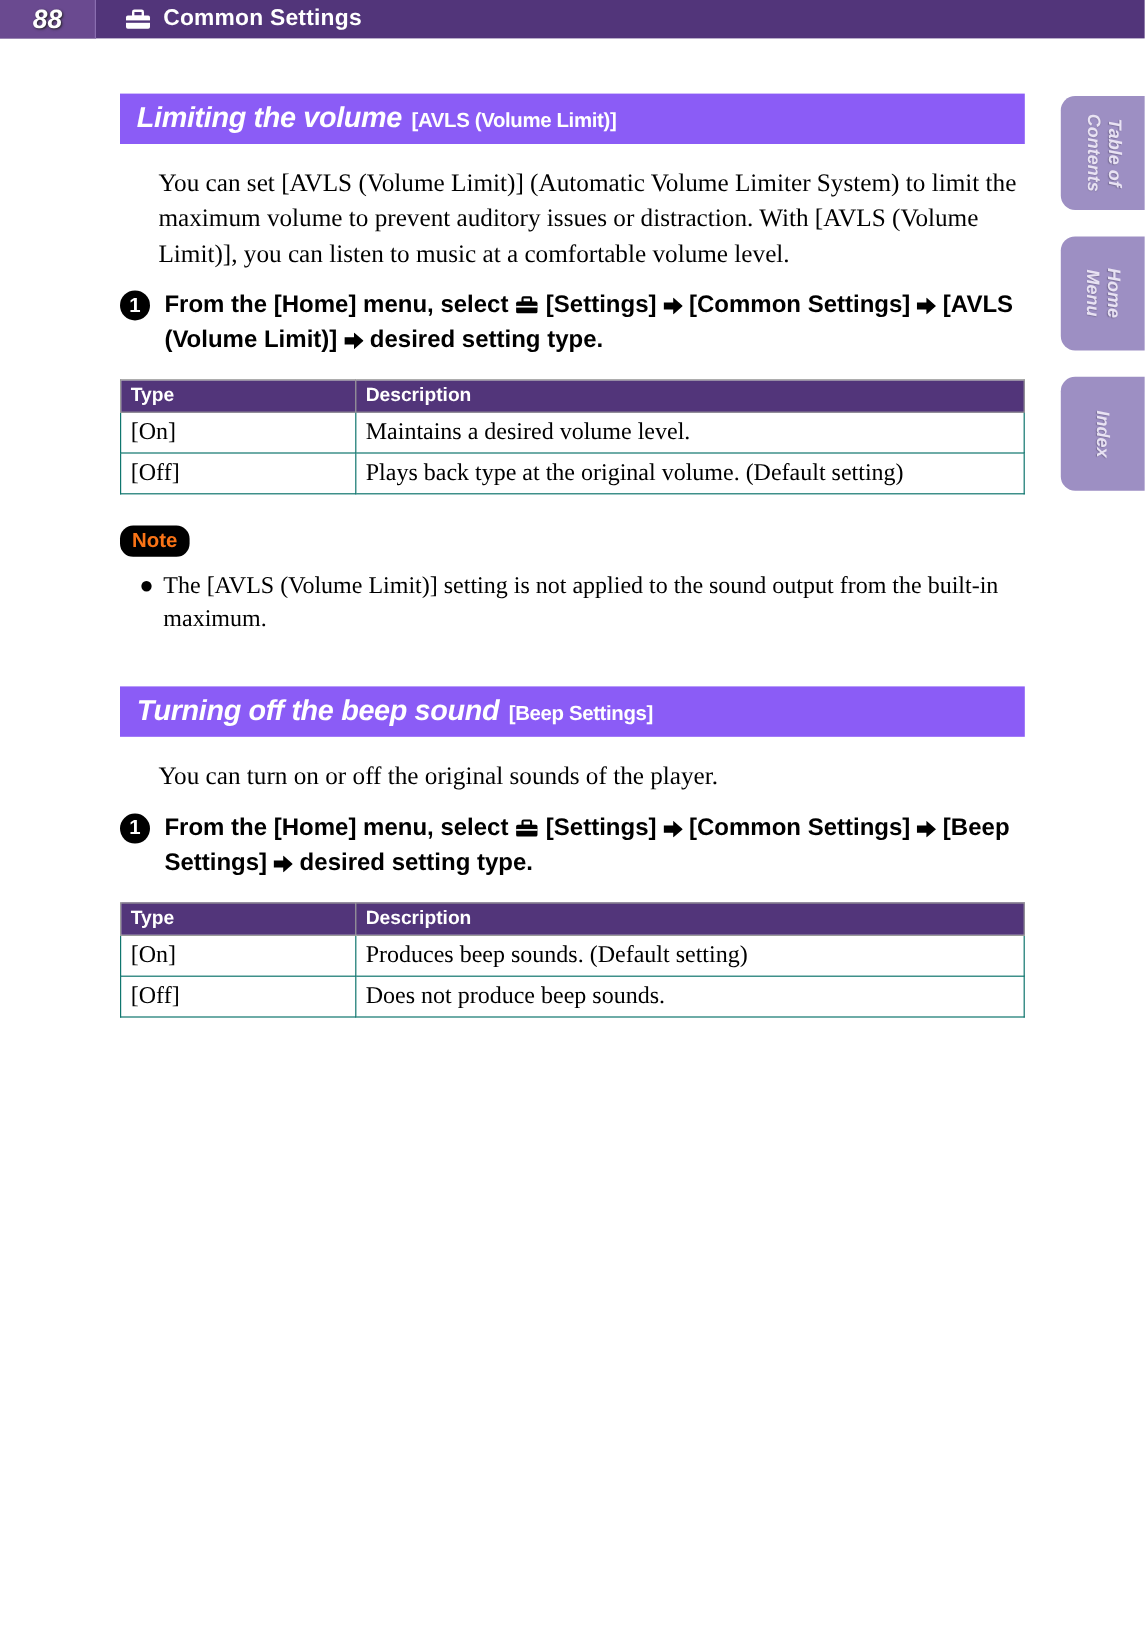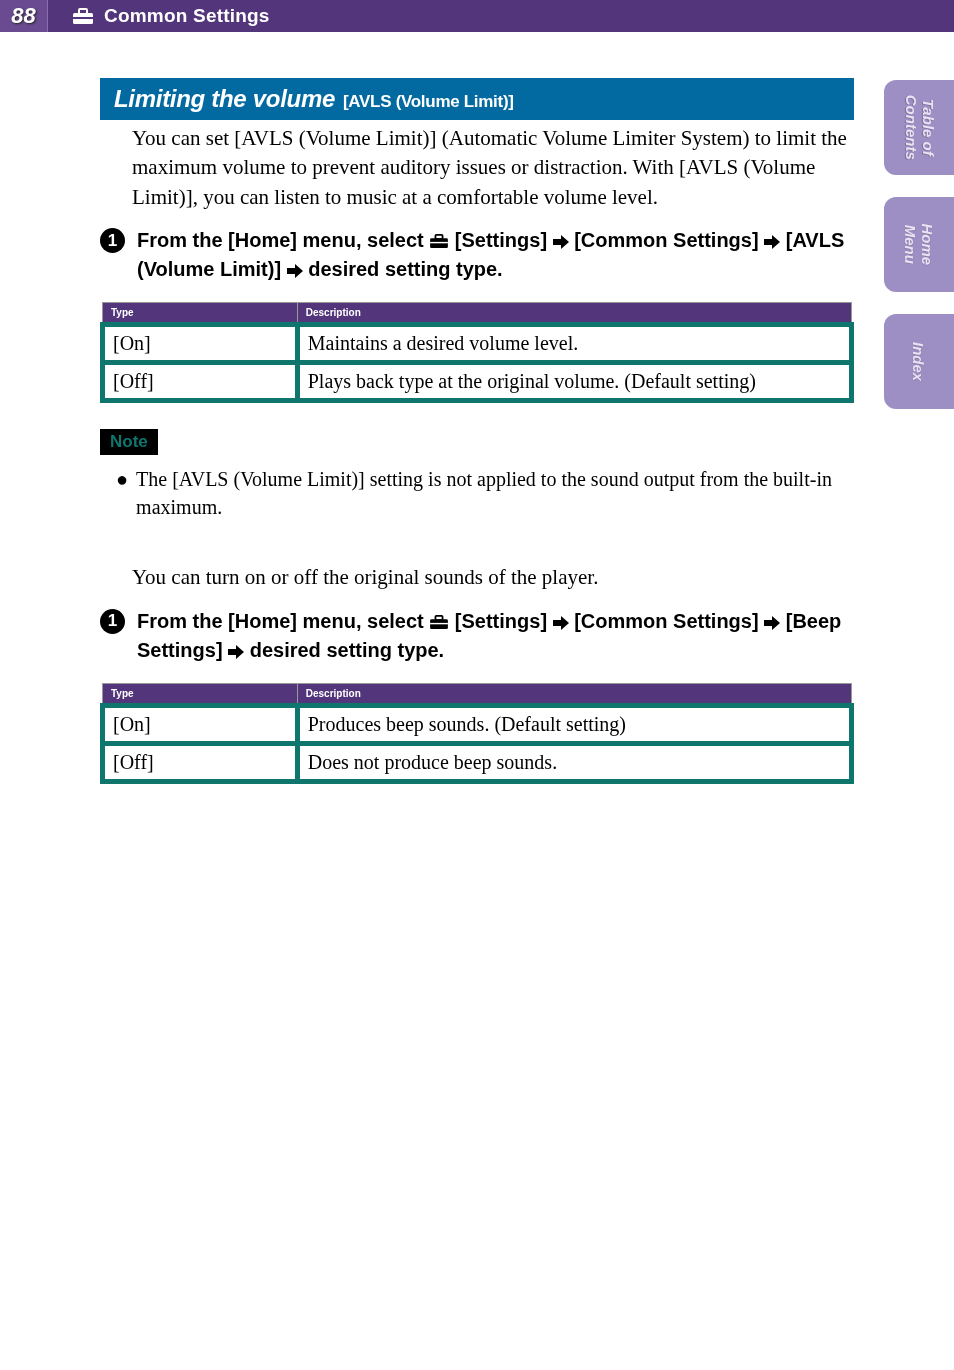--- a/index.html
+++ b/index.html
@@ -12,21 +12,21 @@
     color: #000;
   }
   .header {
     height: 32px;
     background: #52357a;
     display: flex;
     align-items: center;
     color: #fff;
   }
   .page-num-box {
-    width: 48px;
+    width: 80px;
     height: 32px;
     background: #6a4a90;
     display: flex;
     align-items: center;
     justify-content: center;
     font-family: Arial, sans-serif;
     font-weight: bold;
     font-style: italic;
     font-size: 22px;
     text-shadow: 1px 1px 2px #222;
@@ -40,24 +40,24 @@
   .header-title {
     font-family: Arial, sans-serif;
     font-weight: bold;
     font-size: 19px;
     letter-spacing: 0.2px;
   }
   .content {
     padding: 46px 100px 0 100px;
   }
   .section-head {
-    background: #0369a1;
+    background: #8b5cf6;
     color: #fff;
     padding: 7px 14px 7px 14px;
-    margin-bottom: 4px;
+    margin-bottom: 18px;
     display: flex;
     align-items: baseline;
     gap: 8px;
   }
   .section-head .main {
     font-family: Arial, sans-serif;
     font-weight: bold;
     font-style: italic;
     font-size: 24px;
     letter-spacing: -0.3px;
@@ -109,41 +109,42 @@
   table.opt {
     width: 100%;
     border-collapse: collapse;
     margin-bottom: 26px;
   }
   table.opt th {
     background: #52357a;
     color: #fff;
     font-family: Arial, sans-serif;
     font-weight: bold;
-    font-size: 10px;
+    font-size: 16px;
     text-align: left;
     padding: 4px 8px;
     border: 1px solid #999;
   }
   table.opt td {
-    border: 5px solid #0f766e;
+    border: 1px solid #0f766e;
     padding: 5px 8px;
     font-size: 20px;
     vertical-align: top;
   }
   table.opt .c1 { width: 26%; }
   .note-label {
     display: inline-block;
     background: #000;
-    color: #0f766e;
+    color: #f97316;
     font-family: Arial, sans-serif;
     font-weight: bold;
     font-size: 17px;
     padding: 3px 10px 3px 10px;
     margin-bottom: 10px;
+    border-radius: 11px;
   }
   .note-list {
     font-size: 20px;
     line-height: 1.4;
     margin-bottom: 42px;
     padding-left: 16px;
   }
   .note-list .bullet-row {
     display: flex;
     gap: 8px;
@@ -268,20 +269,24 @@
 
   <div class="note-label">Note</div>
   <div class="note-list">
     <div class="bullet-row">
       <span class="bullet">●</span>
       <span>The [AVLS (Volume Limit)] setting is not applied to the sound output from the built-in maximum.</span>
     </div>
   </div>
 
   
+  <div class="section-head sec2">
+    <span class="main">Turning off the beep sound</span>
+    <span class="sub">[Beep Settings]</span>
+  </div>
 
   <p class="body-text">You can turn on or off the original sounds of the player.</p>
 
   <div class="step">
     <div class="step-num">1</div>
     <div class="step-body">
       <span>From the [Home] menu, select </span><span class="inline-icon">
           <svg width="20" height="16" viewBox="0 0 22 18">
             <rect x="1" y="6" width="20" height="11" rx="1.5" fill="#000"></rect>
             <rect x="7" y="2" width="8" height="5" rx="1" fill="none" stroke="#000" stroke-width="2"></rect>

